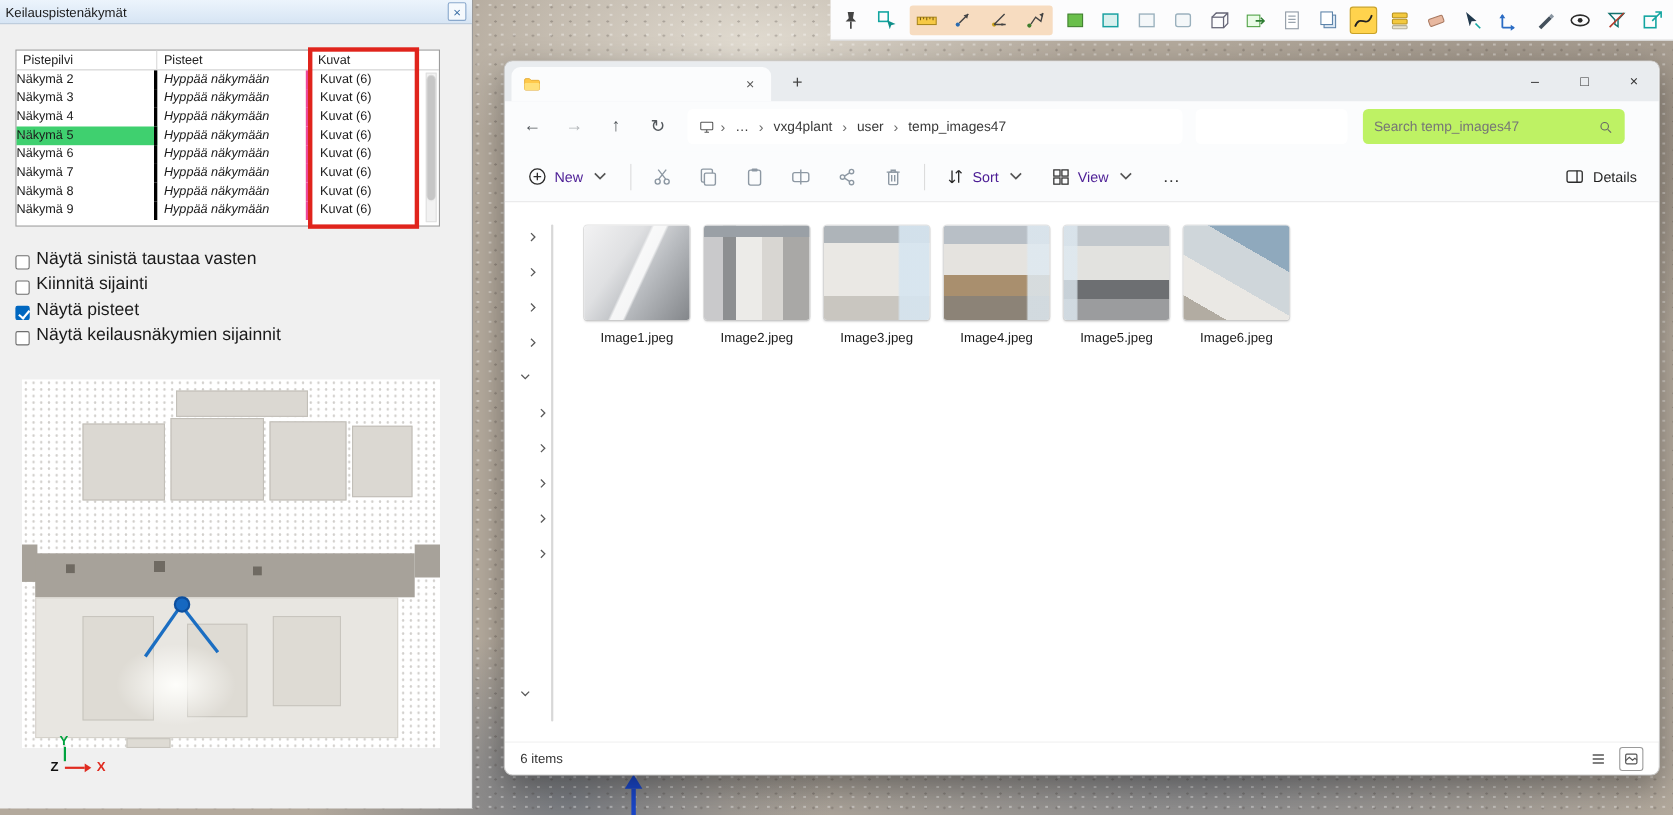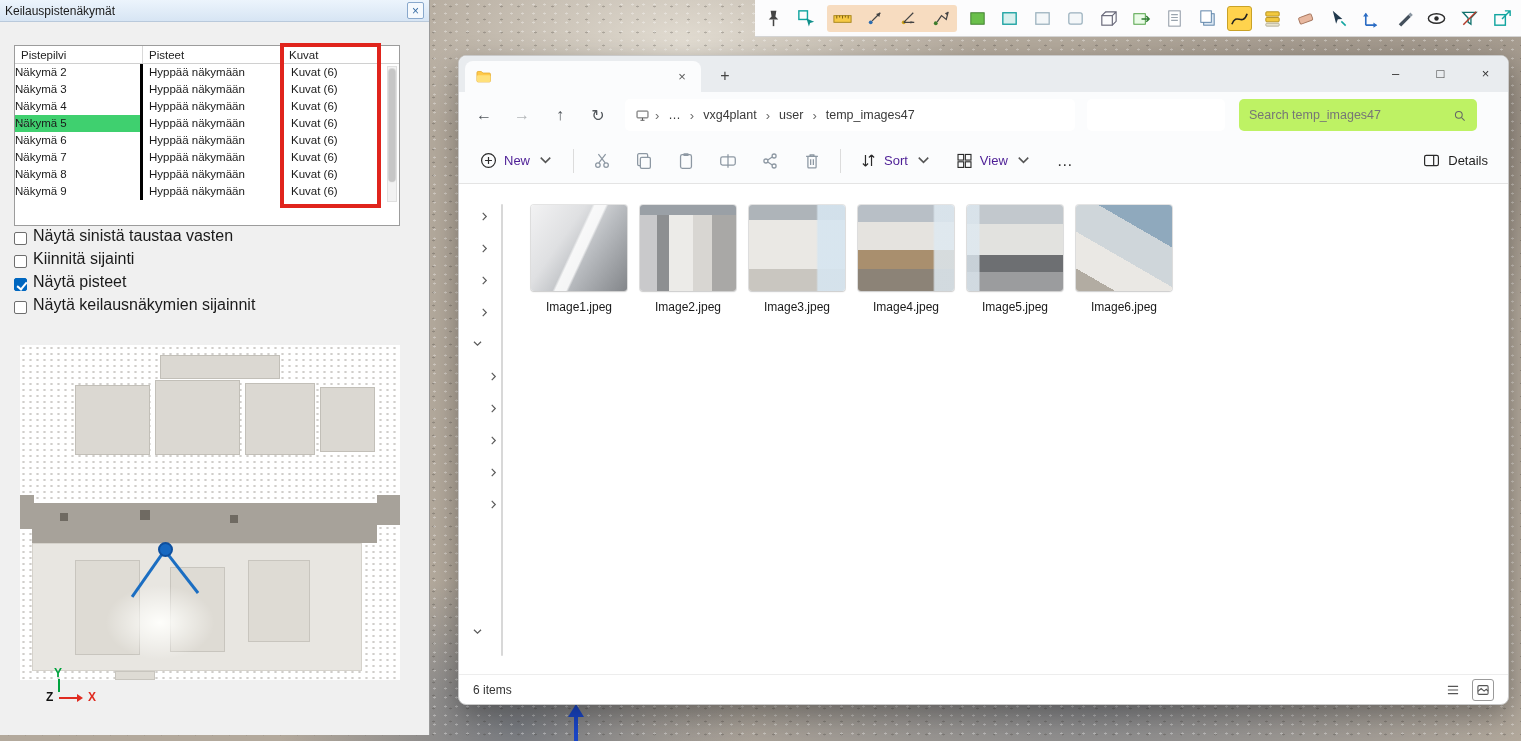--- a/index.html
+++ b/index.html
@@ -32,29 +32,29 @@
   .ticon.active-yellow { background:#ffd34d; border:1px solid #c9a227; }
 
   
   .panel { position:absolute; left:0; top:0; width:430px; height:735px; background:#f0f0f0; border-right:1px solid #9a9a9a; }
   .panel-title { height:22px; background:linear-gradient(#ecf4fc,#d7e5f4); border-bottom:1px solid #b9c9db;
     display:flex; align-items:center; padding:0 5px; font-size:12px; color:#1b1b1b; }
   .panel-title .t { flex:1; }
   .panel-close { width:17px; height:17px; border:1px solid #89a8cc; background:#f5f9fd; color:#3a6ea5;
     font-size:12px; line-height:14px; text-align:center; border-radius:2px; cursor:default; }
 
-  .ptable { position:absolute; left:14px; top:45px; width:386px; height:181px; background:#fff; border:1px solid #9c9c9c; font-size:11.5px; }
+  .ptable { position:absolute; left:14px; top:45px; width:386px; height:161px; background:#fff; border:1px solid #9c9c9c; font-size:11.5px; }
   .ptable-head { display:flex; height:18px; line-height:18px; border-bottom:1px solid #d0d0d0; color:#222; }
   .ptable-head span { padding-left:6px; border-right:1px solid #d9d9d9; }
   .h-name { width:128px; } .h-act { width:140px; } .h-img { width:116px; border-right:none!important; }
   .prow { display:flex; height:17px; line-height:17px; color:#1a1a1a; }
   .prow .c { overflow:hidden; white-space:nowrap; }
   .c-name { width:128px; border-right:3px solid #000000; position:relative; }
   .c-name .tree { position:absolute; left:4px; top:8px; width:9px; border-top:1px dotted #8a8a8a; }
-  .c-act { width:140px; padding-left:6px; border-right:3px solid #ec4899; }
+  .c-act { width:140px; padding-left:6px; border-right:5px solid #ec4899;font-style:italic; }
   .c-img { width:100px; padding-left:8px; }
   .prow.selected .c-name { background:#3fd06f; }
   .ptable-scroll { position:absolute; right:2px; top:20px; width:10px; height:136px; background:#f2f2f2; border:1px solid #e0e0e0; }
   .ptable-scroll .thumb { position:absolute; left:1px; top:2px; width:6px; height:112px; background:#c6c6c6; border-radius:3px; }
   .red-box { position:absolute; left:265px; top:-3px; width:101px; height:165px; border:4px solid #e0241c; pointer-events:none; z-index:5; }
 
   .chk-list { position:absolute; left:14px; top:222px; width:400px; }
   .chk { display:flex; align-items:flex-end; height:23px; font-size:16px; color:#1a1a1a; gap:6px; }
   .chk .box { width:13px; height:13px; border:1px solid #6e6e6e; background:#fff; border-radius:2px; position:relative; flex:0 0 13px; }
   .chk.checked .box { background:#0067c0; border-color:#0067c0; }

